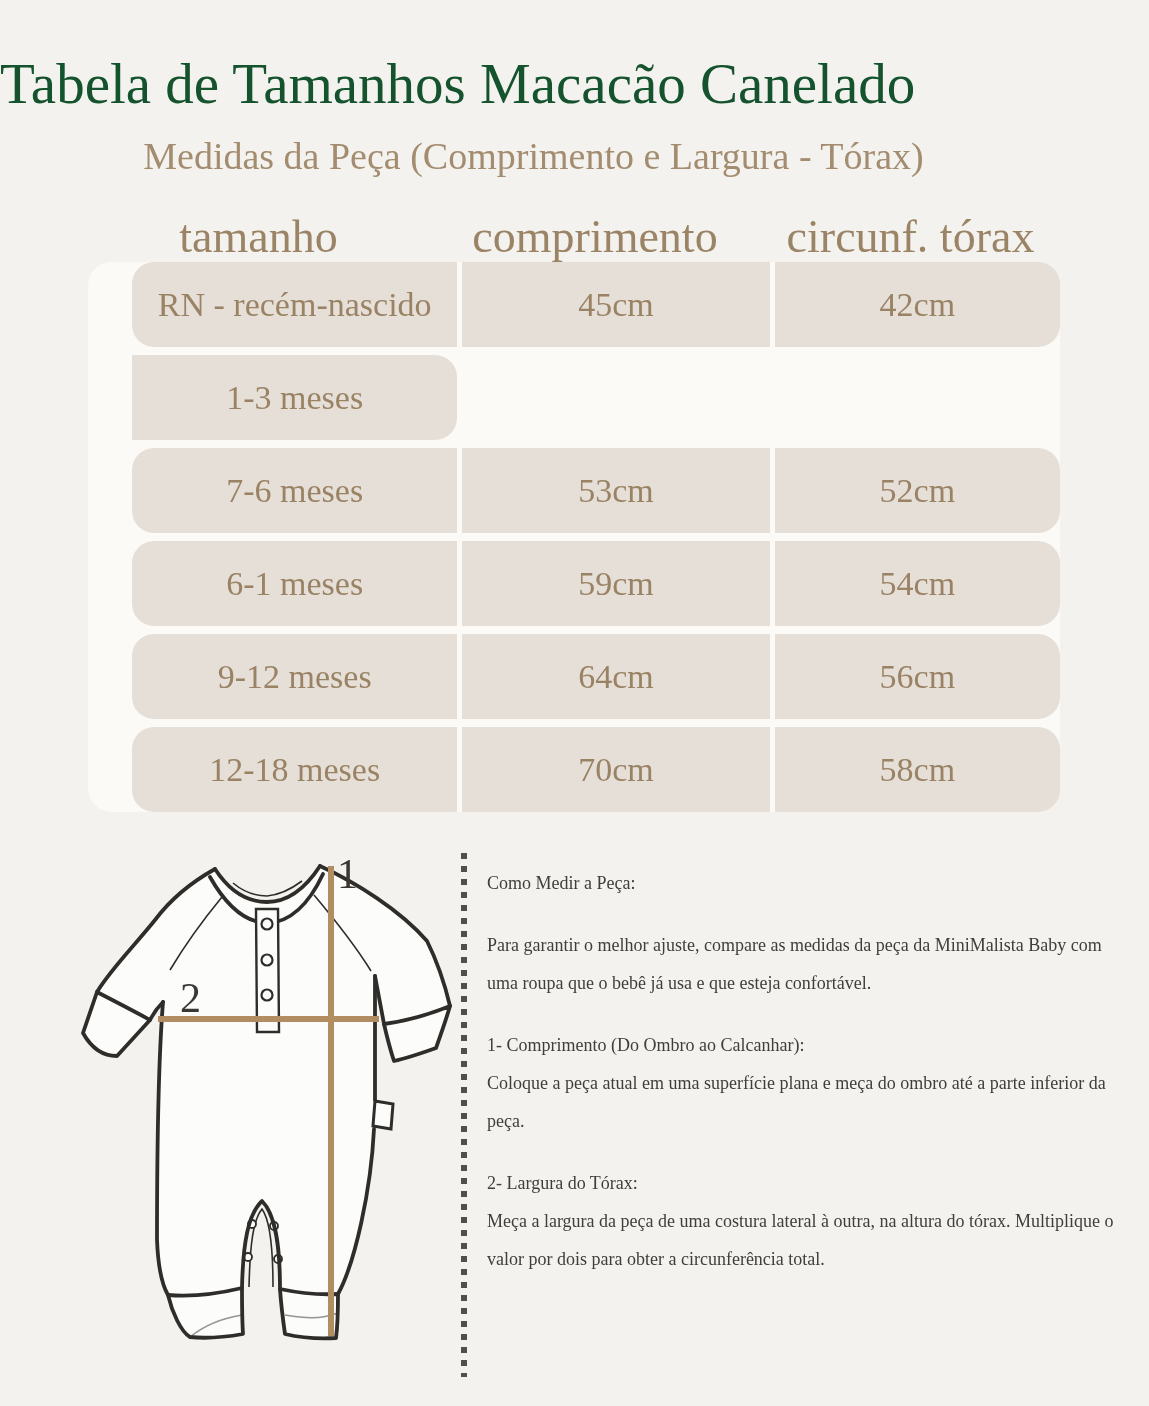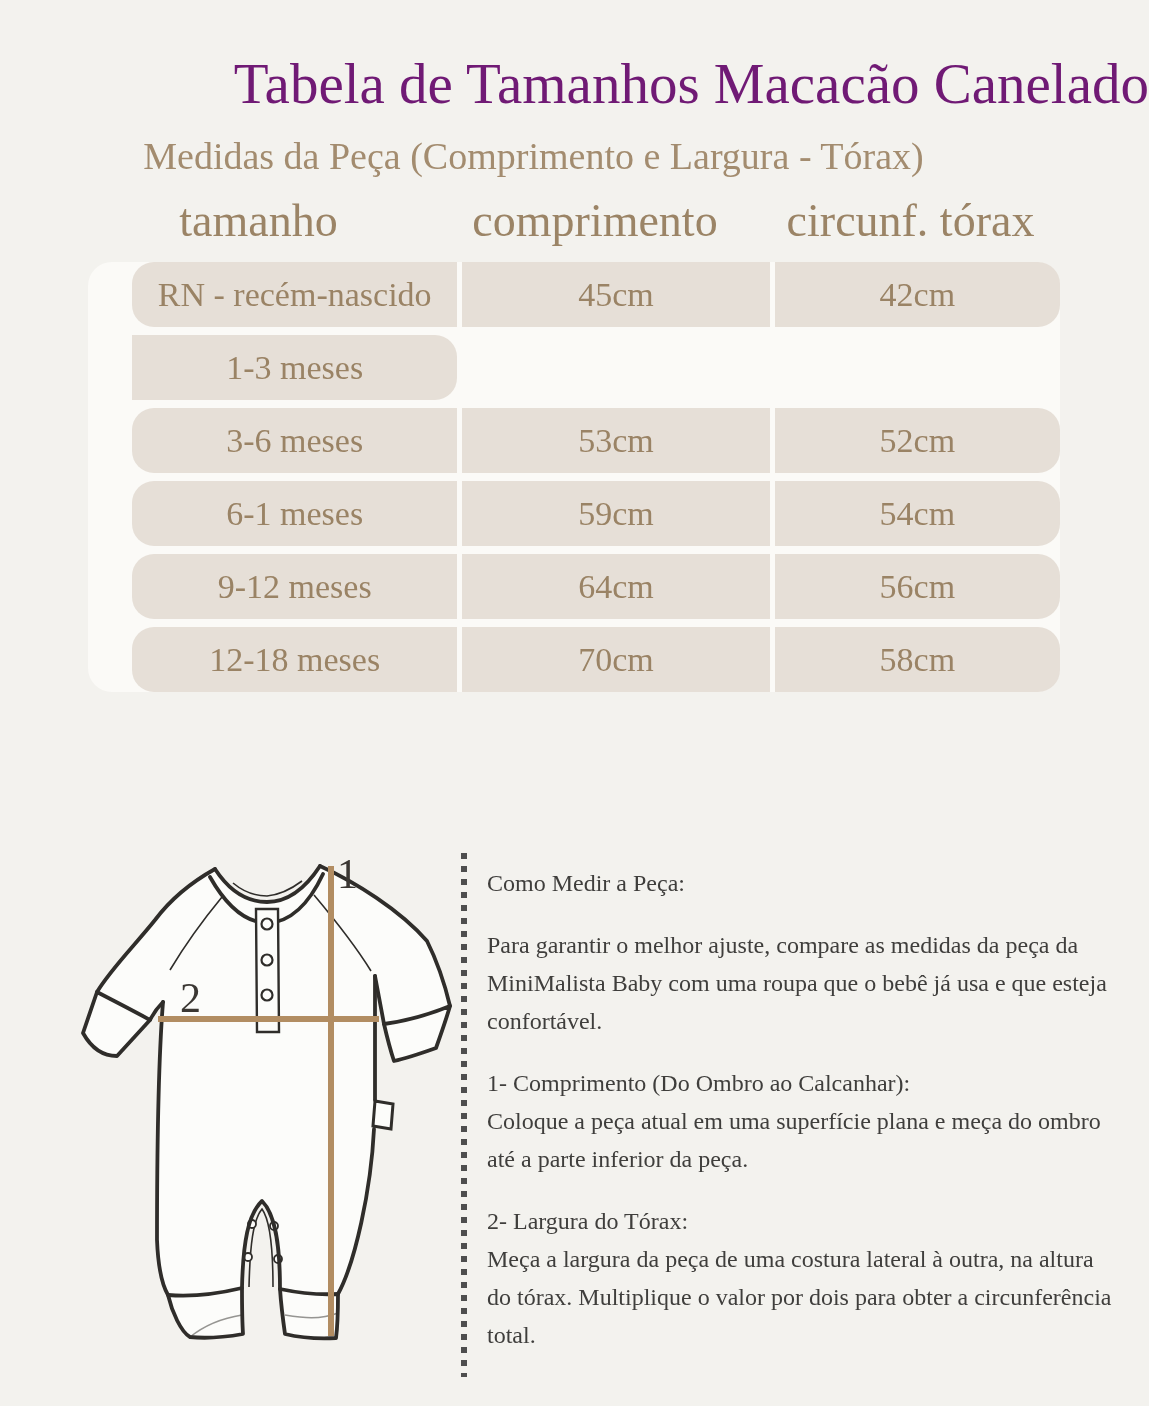--- a/index.html
+++ b/index.html
@@ -4,58 +4,58 @@
 <style>
   html,body{margin:0;padding:0;}
   body{
     width:1149px;height:1406px;
     background:#f3f2ee;
     font-family:"Liberation Serif","DejaVu Serif",serif;
     position:relative;overflow:hidden;
   }
   .abs{position:absolute;}
   .page-title{
-    top:52px;left:0;width:1149px;text-align:right;
-    font-size:57px;line-height:64px;color:#701a75;white-space:nowrap;
+    top:52px;left:0;width:1149px;text-align:left;
+    font-size:57px;line-height:64px;color:#14532d;white-space:nowrap;
   }
   .page-subtitle{
     top:133px;left:0;width:1067px;text-align:center;
     font-size:38px;line-height:46px;color:#a38c6f;white-space:nowrap;
   }
   .col-grid{
     left:88px;width:972px;
     display:grid;grid-template-columns:341fr 322fr 299fr;column-gap:5px;
   }
-  .table-headers{top:192px;height:56px;align-items:center;}
+  .table-headers{top:208px;height:56px;align-items:center;}
   .table-headers div{
     text-align:center;font-size:46px;color:#9b8466;white-space:nowrap;
   }
   .size-table{
     top:262px;background:#fbfaf7;border-radius:24px;
     display:flex;flex-direction:column;row-gap:8px;
   }
   .t-row{
     display:grid;grid-template-columns:341fr 322fr 299fr;column-gap:5px;
-    height:65px;
+    height:85px;
     padding-left:44px;
   }
   .t-row .cell{
     background:#e6dfd7;display:flex;align-items:center;justify-content:center;
     font-size:34px;color:#9a8365;white-space:nowrap;
   }
   .t-row .cell:first-child{border-radius:22px 0 0 22px;}
   .t-row .cell:last-child{border-radius:0 22px 22px 0;}
   .garment-svg{left:55px;top:845px;width:420px;height:561px;}
   .v-divider{
     left:461px;top:853px;width:6px;height:524px;
     background:repeating-linear-gradient(to bottom,#4e4e4e 0 6px,transparent 6px 13px);
   }
   .howto{
     left:487px;top:864px;width:632px;
-    font-size:24px;line-height:38px;color:#3f3e3c;
+    font-size:18px;line-height:38px;color:#3f3e3c;
   }
   .howto .block{margin-bottom:24px;}
   .howto .block:last-child{margin-bottom:10px;}
 </style>
 </head>
 <body>
 
 <div class="abs page-title">Tabela de Tamanhos Macacão Canelado</div>
 <div class="abs page-subtitle">Medidas da Peça (Comprimento e Largura - Tórax)</div>
 
@@ -68,21 +68,21 @@
 <div class="abs col-grid size-table" style="display:flex;">
   <div class="t-row">
     <div class="cell">RN - recém-nascido</div>
     <div class="cell">45cm</div>
     <div class="cell">42cm</div>
   </div>
   <div class="t-row">
     <div class="cell">1-3 meses</div>
   </div>
   <div class="t-row">
-    <div class="cell">3-6 meses</div>
+    <div class="cell">7-6 meses</div>
     <div class="cell">53cm</div>
     <div class="cell">52cm</div>
   </div>
   <div class="t-row">
     <div class="cell">6-1 meses</div>
     <div class="cell">59cm</div>
     <div class="cell">54cm</div>
   </div>
   <div class="t-row">
     <div class="cell">9-12 meses</div>

